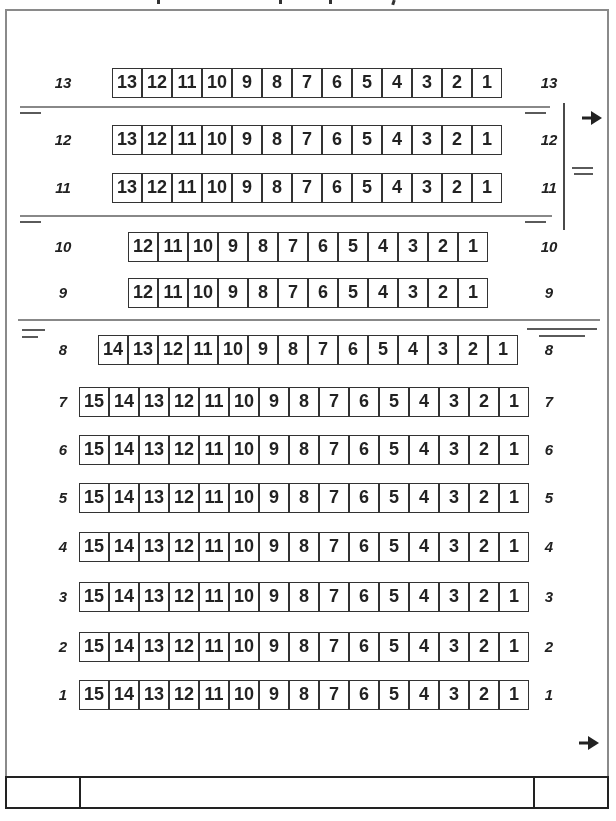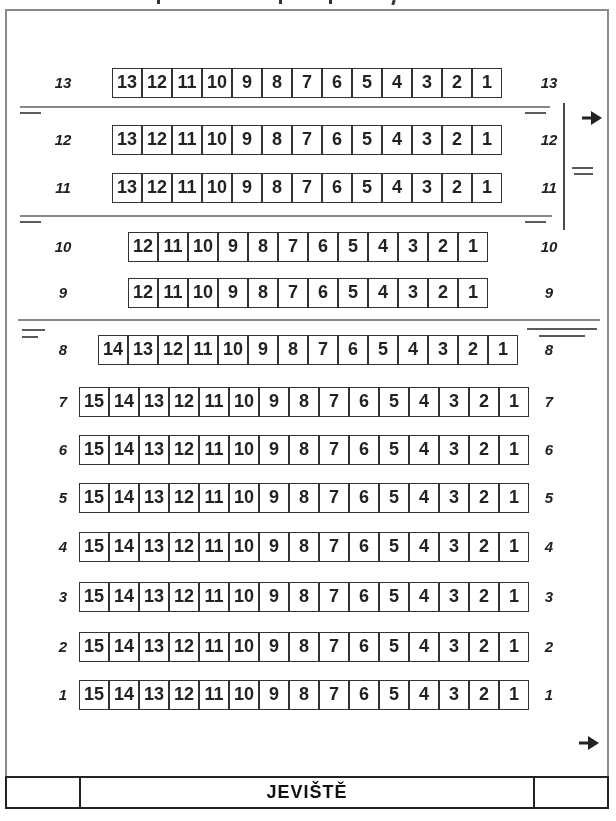--- a/index.html
+++ b/index.html
@@ -271,14 +271,13 @@
 <div class="hdash" style="left:574px;top:173px;width:19px;"></div>
 
 <svg class="arrow-svg" style="left:578px;top:735px;" width="22" height="16" viewBox="0 0 22 16">
   <rect x="1" y="6.5" width="10" height="3" fill="#222"></rect>
   <polygon points="10,1 21,8 10,15" fill="#222"></polygon>
 </svg>
 
 <div class="abs stage-bar">
   <div class="stage-div" style="left:72px;"></div>
   <div class="stage-div" style="left:526px;"></div>
-  <div class="stage-label">JEVIŠTĚ</div>
 </div>
 
 </body></html>

